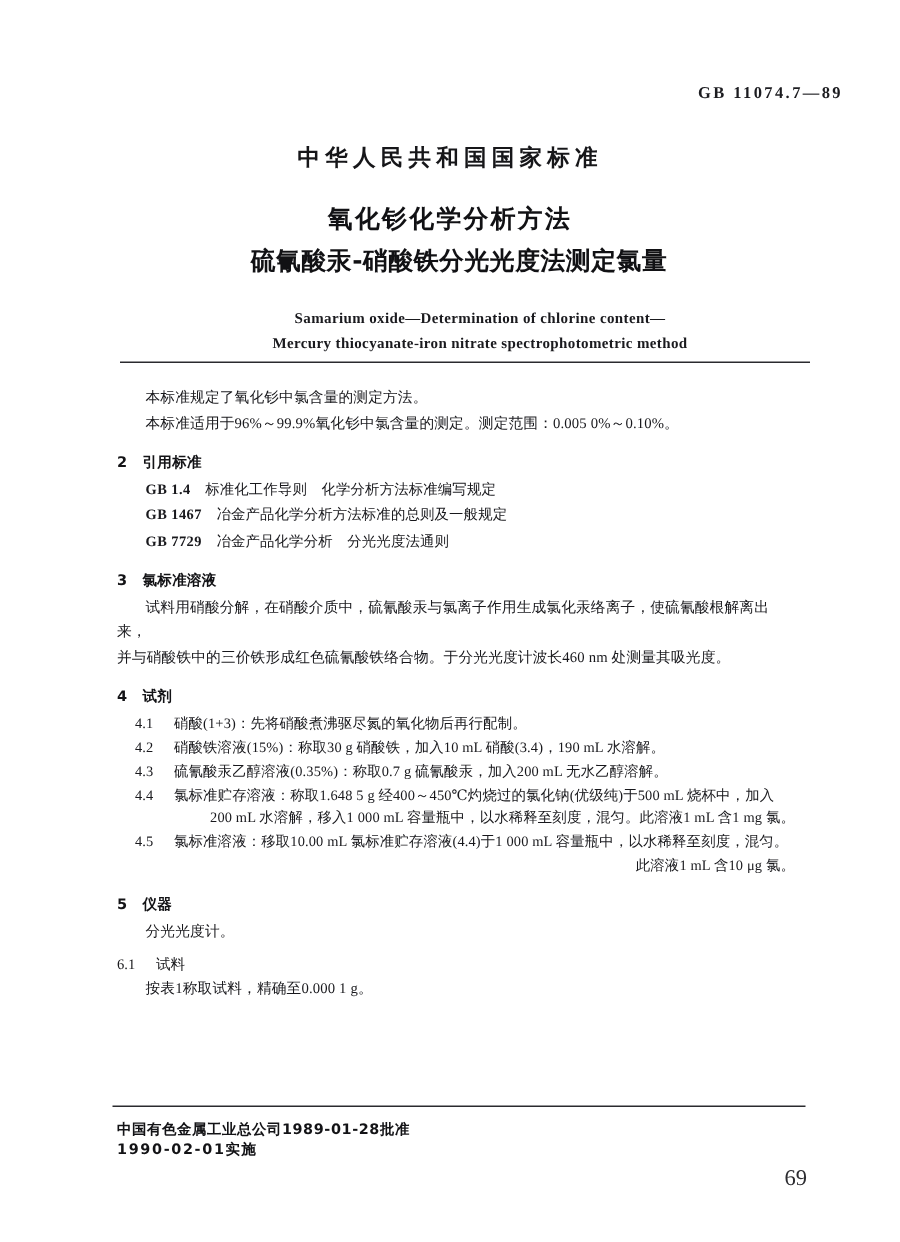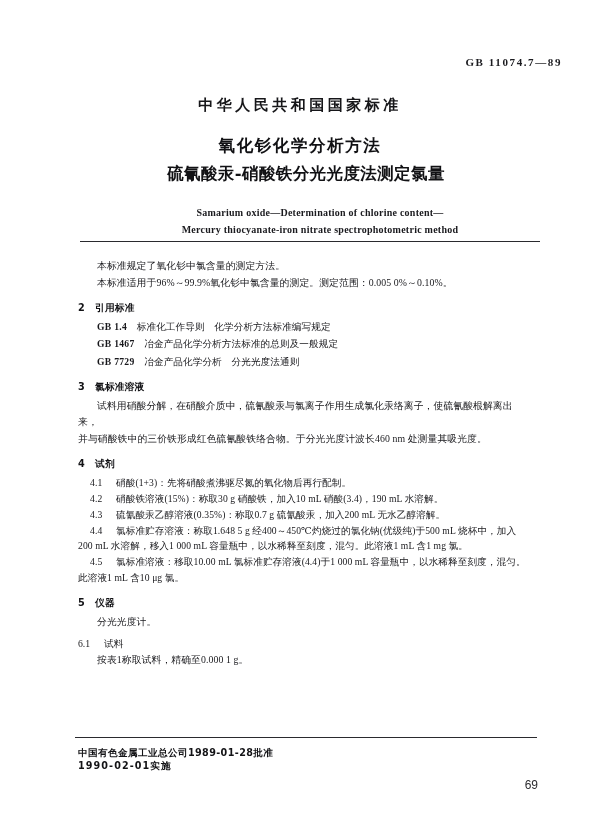--- a/index.html
+++ b/index.html
@@ -146,20 +146,21 @@
   p.item .lbl {
     display: inline-block;
     min-width: 26px;
     font-weight: 400;
     margin-left: 12px;
   }
   p.item-cont {
     font-size: 9.6px;
     line-height: 1.66;
     margin-bottom: 0;
+    text-align: right;
   }
   p.sub-head {
     font-family: Liberation Serif, serif;
     font-size: 9.7px;
     margin: 6px 0 1px 0;
     line-height: 1.55;
   }
   p.sub-head .lbl {
     display: inline-block;
     min-width: 26px;
@@ -179,22 +180,22 @@
     font-weight: 700;
     color: #131316;
     letter-spacing: 0.4px;
     flex-direction: column;
   }
   .footer .right { letter-spacing: 1.1px; }
   .page-num {
     position: absolute;
     right: 62px;
     top: 778px;
-    font-family: Liberation Sans, sans-serif;
-    font-size: 12px;
+    font-family: Liberation Serif, serif;
+    font-size: 15px;
     color: #2c2c30;
   }
 </style>
 </head>
 <body>
 
 <div class="page">
 
   <div class="header">
     <div class="national-标准">中华人民共和国国家标准</div>

